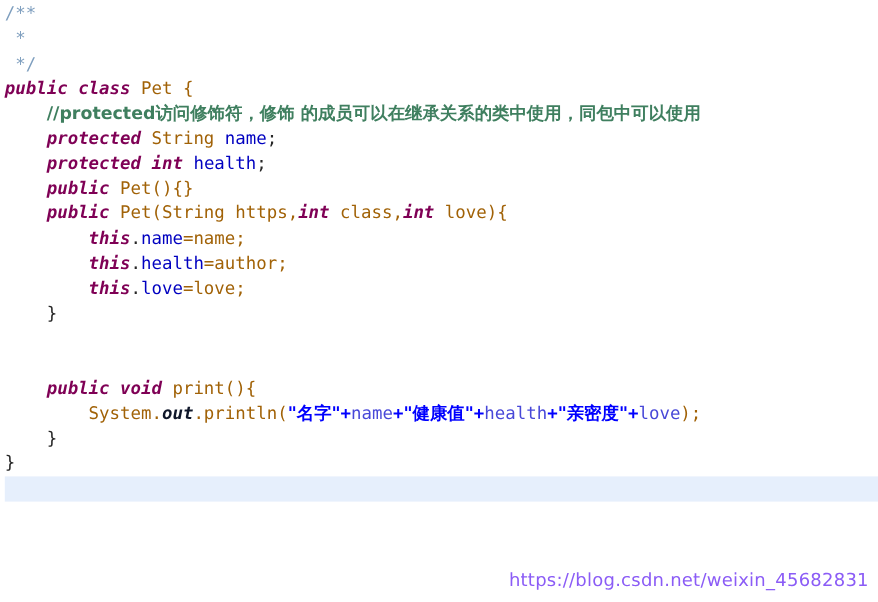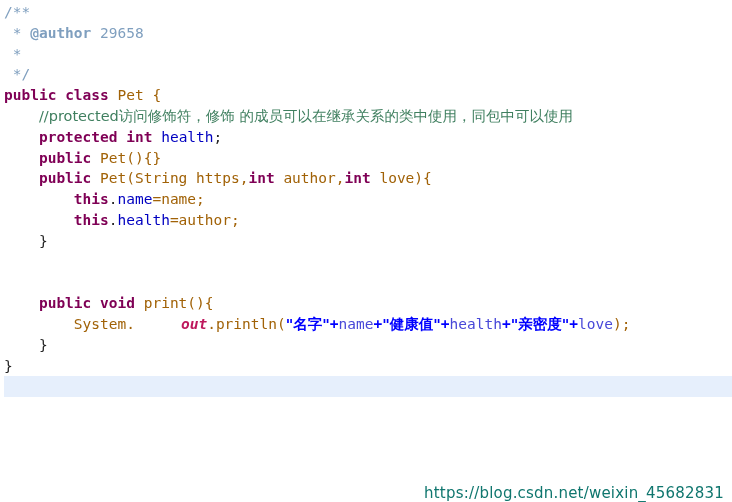--- a/index.html
+++ b/index.html
@@ -38,77 +38,78 @@
     letter-spacing: 0px;
     font-family: "DejaVu Sans Mono", "Liberation Mono", monospace;
   }
 
   
   .line.current {
     background: #e6effc;
   }
 
   
-  .kw        { color: #7f0055; font-weight: bold; }      
+  .kw        { color: #7f0055; font-weight: bold; font-style: italic; }      
   .plain     { color: #262626; }                          
   .type      { color: #a16207; }                          
   .field     { color: #0000c0; }                          
   .fieldsoft { color: #4848d8; }                          
   .str       { color: #0000ff; font-weight: bold; }       
-  .statfield { color: #be185d; font-weight: bold; font-style: italic; margin-left: 46px; } 
-  .cmt       { color: #3f7f5f; }                          
+  .statfield { color: #0f172a; font-weight: bold; font-style: italic; } 
+  .cmt       { color: #3f7f5f; font-weight: bold; }                          
   .doc       { color: #7f9fbf; }                          
   .doctag    { color: #7f9fbf; font-weight: bold; }       
 
   .cjk { font-family: "DejaVu Sans", "Liberation Sans", sans-serif; }
 
   #watermark {
     position: absolute;
     right: 8px;
-    bottom: 0;
+    bottom: 10px;
     z-index: 3;
-    color: #0f766e;
+    color: #8b5cf6;
     font-size: 15px;
     font-family: "DejaVu Sans", "Liberation Sans", sans-serif;
     letter-spacing: 0.2px;
     user-select: none;
   }
 </style>
 </head>
 <body>
 
 <div id="editor">
 
   <div class="code-area">
 
     <div class="line"><span class="doc">/**</span></div>
 
 
-    <div class="line"><span class="doc"> * </span><span class="doctag">@author</span><span class="doc"> 29658</span></div>
 
     <div class="line"><span class="doc"> *</span></div>
 
     <div class="line"><span class="doc"> */</span></div>
 
     <div class="line"><span class="kw">public</span><span class="plain"> </span><span class="kw">class</span><span class="type"> Pet {</span></div>
 
     <div class="line"><span class="plain">    </span><span class="cmt cjk">//protected访问修饰符，修饰 的成员可以在继承关系的类中使用，同包中可以使用</span></div>
 
+    <div class="line"><span class="plain">    </span><span class="kw">protected</span><span class="type"> String </span><span class="field">name</span><span class="plain">;</span></div>
 
     <div class="line"><span class="plain">    </span><span class="kw">protected</span><span class="plain"> </span><span class="kw">int</span><span class="plain"> </span><span class="field">health</span><span class="plain">;</span></div>
 
 
     <div class="line"><span class="plain">    </span><span class="kw">public</span><span class="type"> Pet(){}</span></div>
 
-    <div class="line"><span class="plain">    </span><span class="kw">public</span><span class="type"> Pet(String https,</span><span class="kw">int</span><span class="type"> author,</span><span class="kw">int</span><span class="type"> love){</span></div>
+    <div class="line"><span class="plain">    </span><span class="kw">public</span><span class="type"> Pet(String https,</span><span class="kw">int</span><span class="type"> class,</span><span class="kw">int</span><span class="type"> love){</span></div>
 
     <div class="line"><span class="plain">        </span><span class="kw">this</span><span class="plain">.</span><span class="field">name</span><span class="type">=name;</span></div>
 
     <div class="line"><span class="plain">        </span><span class="kw">this</span><span class="plain">.</span><span class="field">health</span><span class="type">=author;</span></div>
 
+    <div class="line"><span class="plain">        </span><span class="kw">this</span><span class="plain">.</span><span class="field">love</span><span class="type">=love;</span></div>
 
     <div class="line"><span class="plain">    }</span></div>
 
     <div class="line"><span class="plain"></span></div>
 
     <div class="line"><span class="plain"></span></div>
 
     <div class="line"><span class="plain">    </span><span class="kw">public</span><span class="plain"> </span><span class="kw">void</span><span class="type"> print(){</span></div>
 
     <div class="line"><span class="plain">        </span><span class="type">System.</span><span class="statfield">out</span><span class="type">.println(</span><span class="str cjk">"名字"</span><span class="str">+</span><span class="fieldsoft">name</span><span class="str">+</span><span class="str cjk">"健康值"</span><span class="str">+</span><span class="fieldsoft">health</span><span class="str">+</span><span class="str cjk">"亲密度"</span><span class="str">+</span><span class="fieldsoft">love</span><span class="type">);</span></div>

